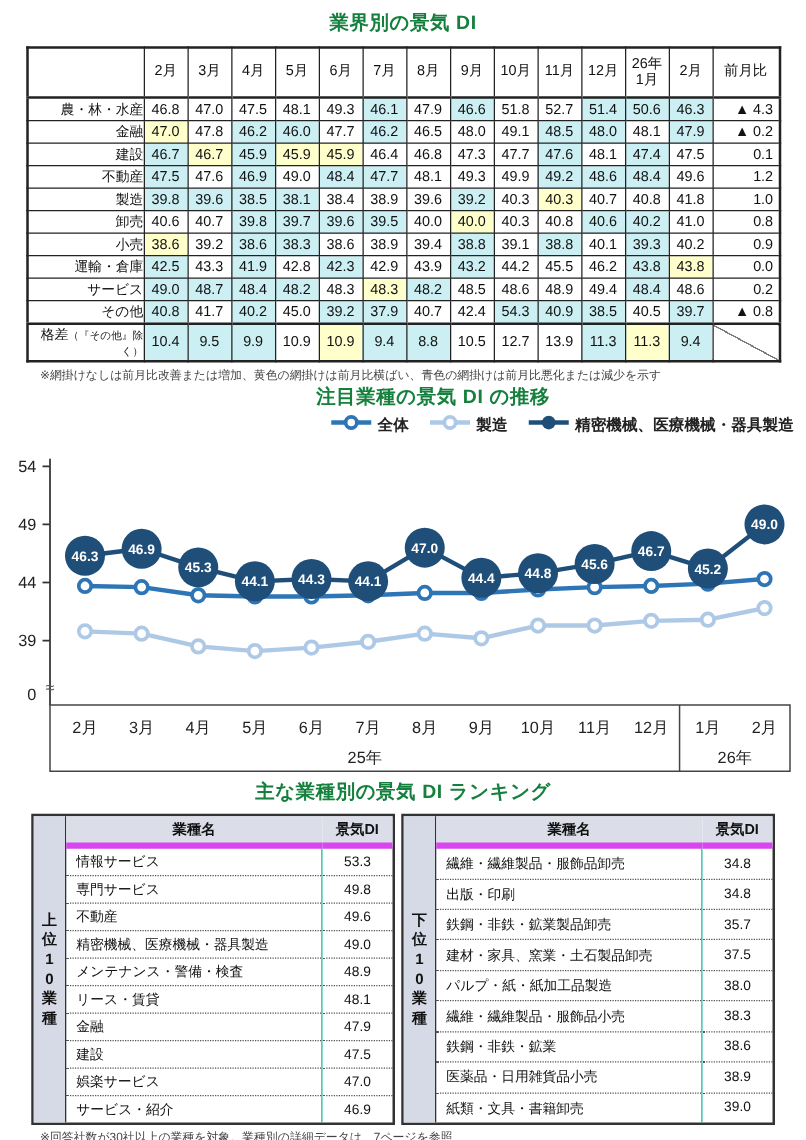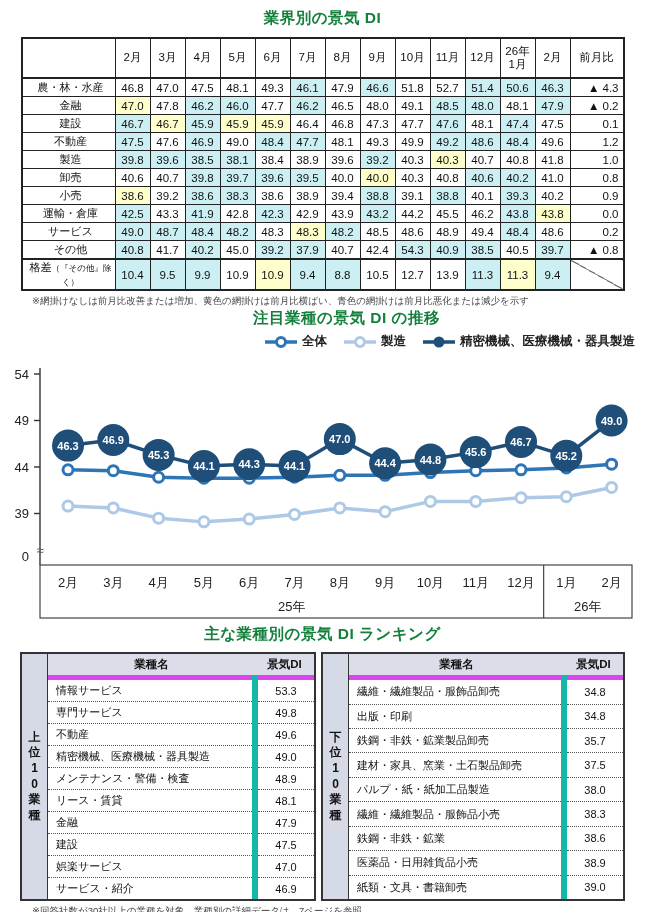--- a/index.html
+++ b/index.html
@@ -15,53 +15,53 @@
   .t1-title { padding-top:8px; }
 
   
   table.di { border-collapse:collapse; margin:8px auto 0 auto; border:2px solid #222; }
   table.di th, table.di td { border:1px solid #222; }
   table.di th {
     font-weight:normal; font-size:11.5px; height:36px; padding:1px 2px;
     white-space:pre-line; line-height:1.15; text-align:center; border-bottom:2px solid #222;
   }
   table.di td { height:17px; padding:0; font-size:11.5px; text-align:center; }
-  table.di td.lbl { width:88px; text-align:center; padding-left:4px; font-size:11px; }
+  table.di td.lbl { width:88px; text-align:right; padding-left:4px; font-size:11px; }
   table.di td.lbl .small-note { font-size:8.5px; }
   table.di td.val { width:34px; }
   table.di td.mom { width:48px; text-align:right; padding-right:4px; }
   table.di td.c { background:var(--cell-decline); }
   table.di td.y { background:var(--cell-flat); }
   table.di tr.sep td { border-top:2px solid #222; }
   td.slash { background-image:linear-gradient(to top right,#fff 48.8%,#777 48.8%,#777 51.2%,#fff 51.2%); }
 
   .footnote { font-size:9.5px; color:#444; margin:4px 0 0 32px; }
 
   
   .chart-title { margin-top:15px;padding-left:48px; }
   .legend { display:flex; gap:16px; justify-content:flex-end; align-items:center;
             margin:4px 10px 0 0; font-size:12.5px; font-weight:bold; color:#222; }
-  .legend-item { display:flex; align-items:center; gap:4px; }
+  .legend-item { display:flex; align-items:flex-start; gap:4px; }
   .chart-box { margin-top:0; }
   .chart-box svg { display:block; }
 
   
   .rank-title { margin-top:12px; }
   .rank-wrap { display:flex; justify-content:center; gap:5px; margin-top:7px; }
   .rank-table { display:flex; border:2px solid #333; }
   .rank-side { width:25px; background:#D6DAE6; display:flex; flex-direction:column;
                align-items:center; justify-content:center; font-weight:bold; font-size:12px;
                line-height:1.3; border-right:1px solid #333; }
   table.rank-grid { border-collapse:collapse; }
   table.rank-grid th { background:#DBDDE8; font-size:11.5px; font-weight:bold;
                padding:3px 0; border-bottom:5px solid #d946ef; text-align:center; }
   table.rank-grid td { font-size:11px; padding:3px 0; }
   table.rank-grid tbody tr + tr td { border-top:1px dotted #555; }
   td.rname { text-align:left; padding-left:8px !important; }
-  td.rdi { text-align:center; border-left:6px solid #14b8a6; }
+  td.rdi { text-align:center; border-left:1px solid #14b8a6; }
   .rank-left td.rname, .rank-left th.hname { width:196px; }
   .rank-right td.rname, .rank-right th.hname { width:204px; }
   th.hdi, td.rdi { width:56px; }
 </style>
 </head>
 <body>
 
 <div class="page">
 
   <h1 class="sec-title t1-title">業界別の景気 DI</h1>

